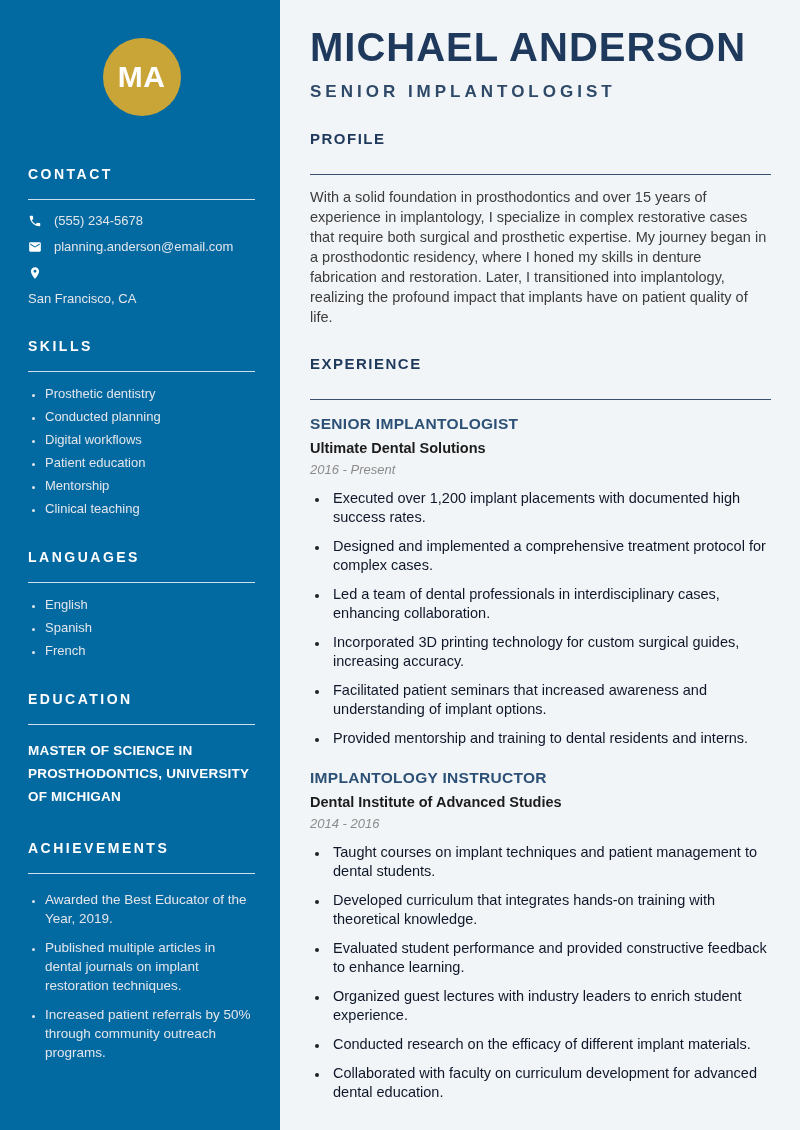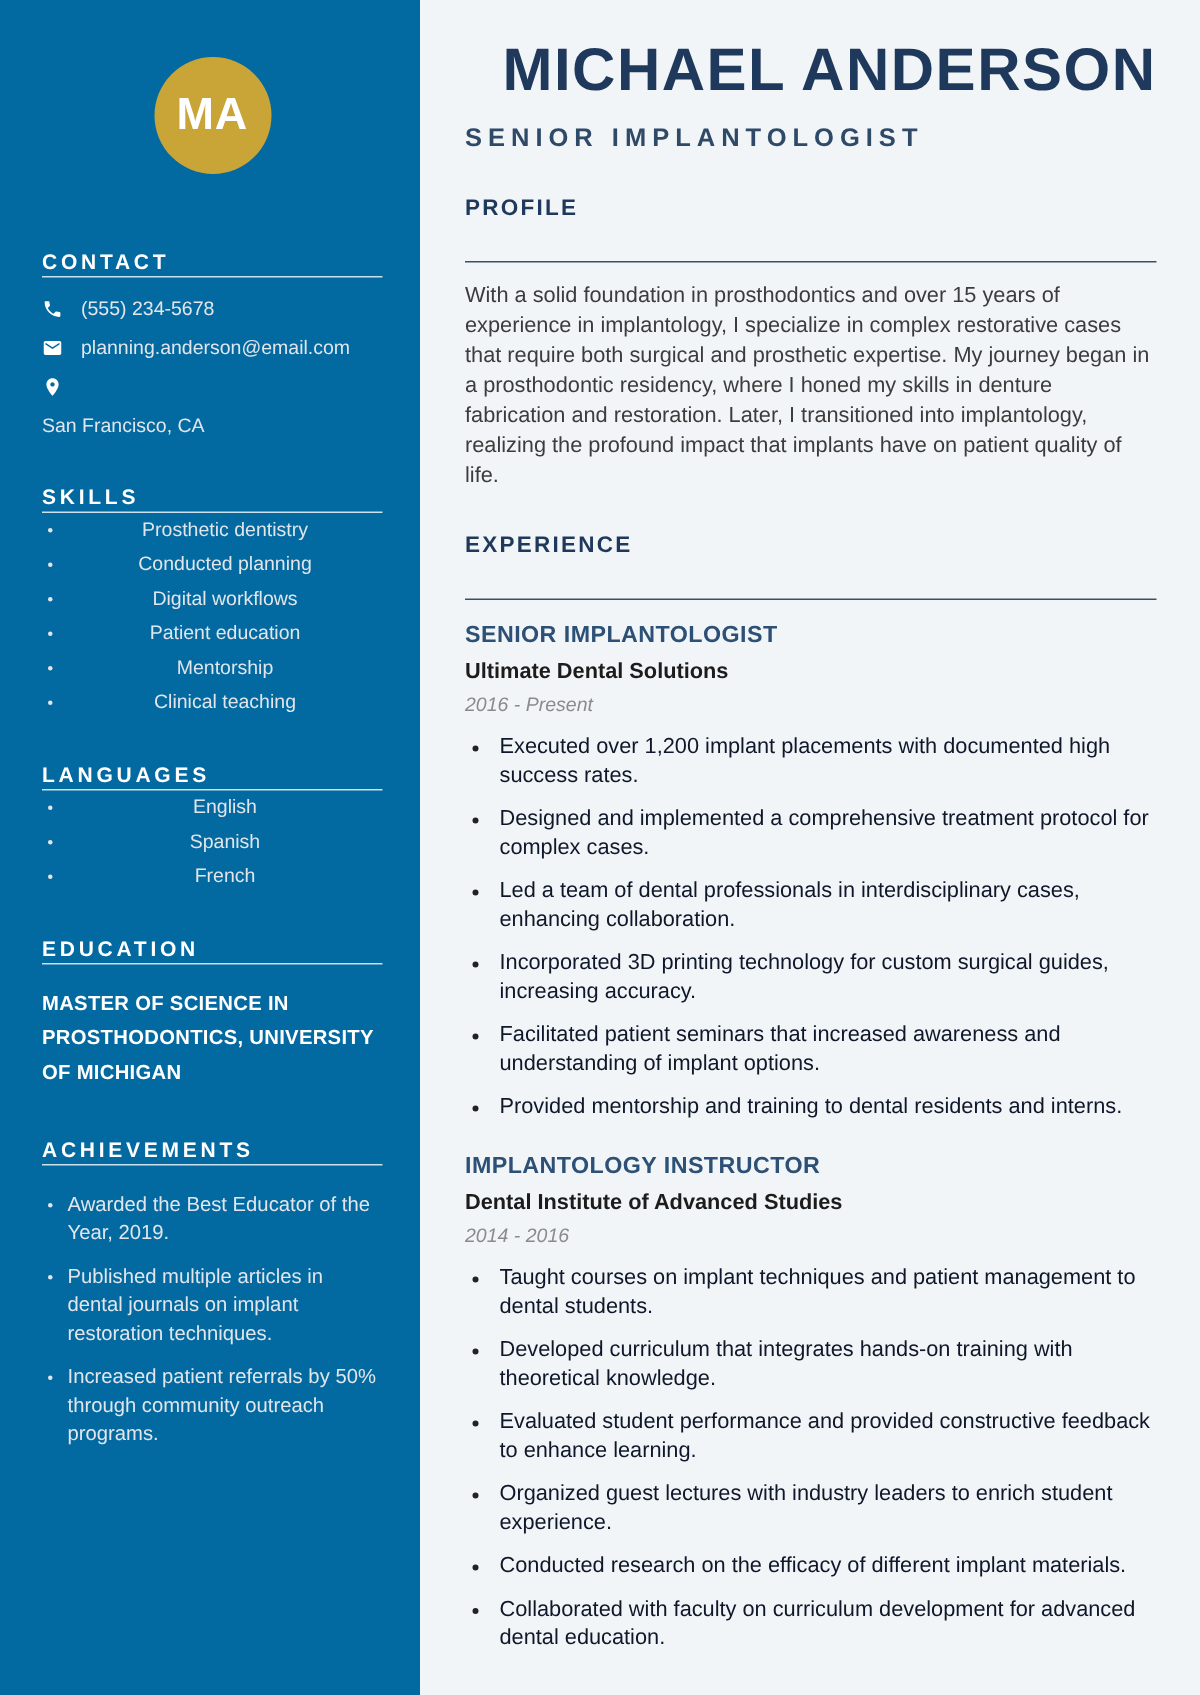--- a/index.html
+++ b/index.html
@@ -24,34 +24,34 @@
     background: #c9a538;
     margin: 38px auto 0;
     display: flex; align-items: center; justify-content: center;
     color: #ffffff; font-size: 30px; font-weight: bold; letter-spacing: 0.5px;
   }
   .side-section { margin-top: 32px; }
   .side-section.first { margin-top: 50px; }
   .side-heading {
     color: #ffffff; font-size: 14px; font-weight: bold;
     letter-spacing: 2.5px;
-    padding-bottom: 2px;
+    padding-bottom: 17px;
     border-bottom: 1px solid rgba(255,255,255,0.8);
   }
   .contact-list { margin-top: 14px; }
   .contact-row {
     display: flex; align-items: flex-start; gap: 12px;
     font-size: 13px; color: #e2e6eb;
     margin-bottom: 12px; line-height: 14px;
   }
   .contact-row:last-child { margin-bottom: 0; flex-direction: column; }
   .cicon { width: 14px; height: 14px; flex: 0 0 14px; display: inline-flex; }
   .cicon svg { width: 14px; height: 14px; fill: #ffffff; }
 
-  .side-list { margin-top: 3px; list-style: disc; padding-left: 17px; text-align: center; }
+  .side-list { margin-top: 14px; list-style: disc; padding-left: 17px; }
   .side-list li {
     font-size: 13px; color: #e2e6eb; line-height: 16px;
     margin-bottom: 7px;
   }
   .side-list li::marker { color: #e2e6eb; font-size: 11px; }
 
   .degree {
     margin-top: 14px;
     font-size: 13.5px; font-weight: bold; color: #ffffff;
     line-height: 23px; letter-spacing: 0.2px;
@@ -64,21 +64,21 @@
   }
   .ach-list li::marker { color: #e2e6eb; font-size: 11px; }
 
   
   .main {
     flex: 1; background: #f2f5f7;
     padding: 26px 29px 20px 30px;
   }
   .name {
     color: #1e395c; font-size: 40px; font-weight: bold;
-    letter-spacing: 1px; line-height: 1.05; text-align: right;
+    letter-spacing: 1px; line-height: 1.05;
   }
   .headline {
     margin-top: 14px;
     color: #2e4a68; font-size: 17px; font-weight: bold;
     letter-spacing: 4px;
   }
   .main-section { margin-top: 28px; }
   .main-heading {
     color: #1e395c; font-size: 15px; font-weight: bold;
     letter-spacing: 1.5px;

